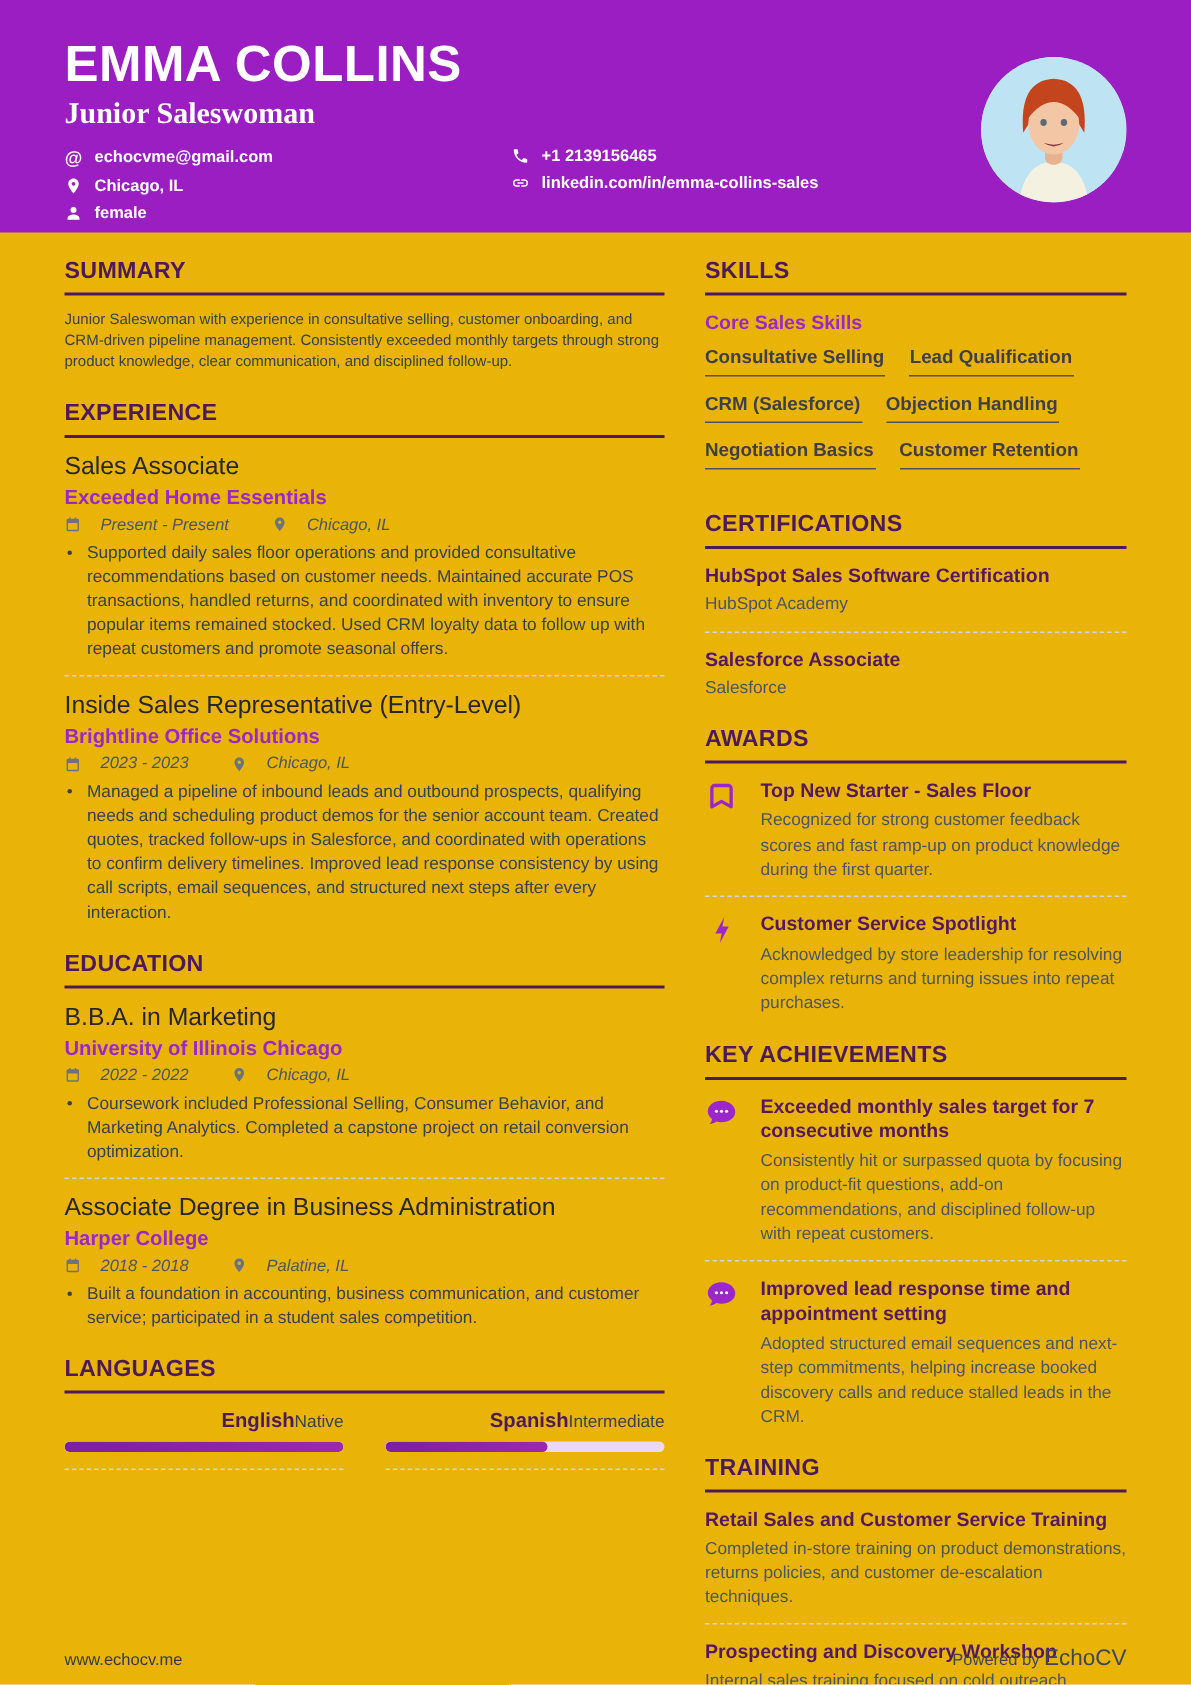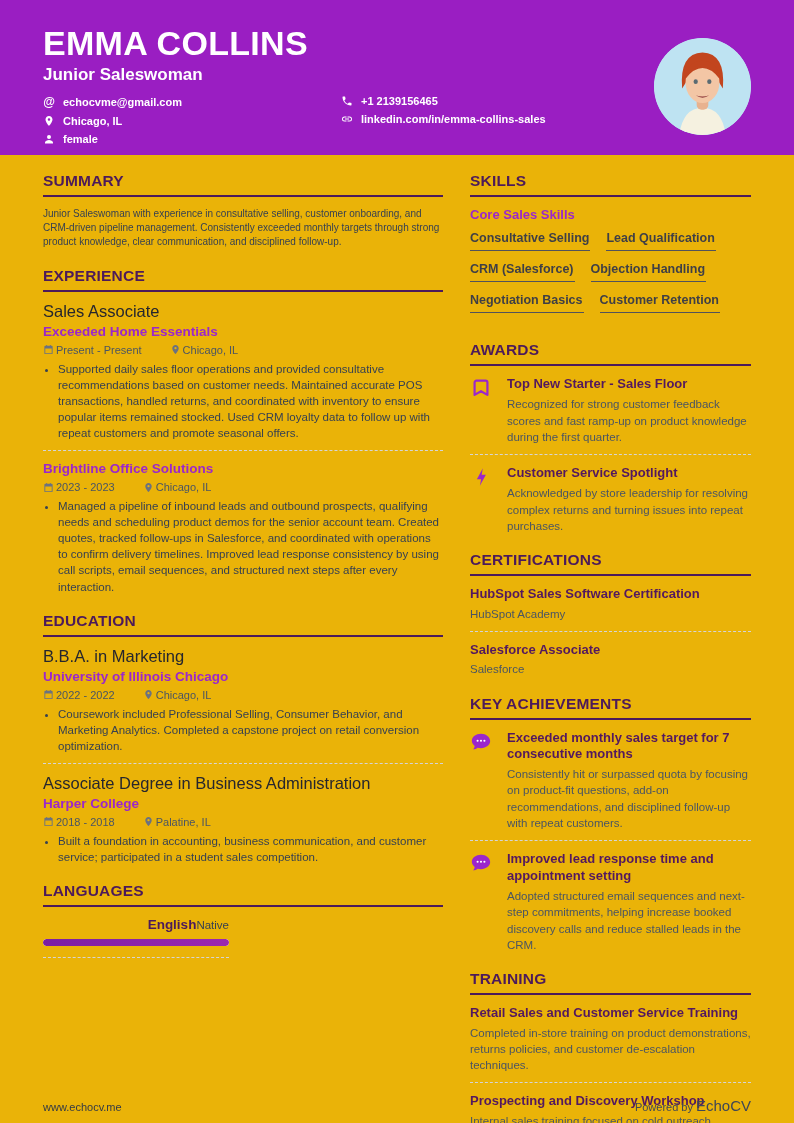--- a/index.html
+++ b/index.html
@@ -8,21 +8,21 @@
     width:794px; height:1123px; margin:0 auto; position:relative;
     background:#eab308; font-family:"Liberation Sans", sans-serif;
     overflow:hidden; color:#374151;
   }
   
   .hdr {
     background:#9A1EC2; height:155px; padding:26px 43px 0 43px;
     display:flex; justify-content:space-between; color:#fff;
   }
   .hdr-name { font-size:34px; font-weight:800; letter-spacing:.3px; line-height:1.05; }
-  .hdr-job  { font-size:17px; font-weight:700; margin:3px 0 10px; }
+  .hdr-job  { font-size:20px; font-weight:700; margin:3px 0 10px;font-family:Liberation Serif, serif; }
   .contacts { display:flex; font-size:11px; font-weight:700; }
   .ccol { display:flex; flex-direction:column; gap:6px; }
   .ccol.c1 { width:298px; }
   .c-item { display:flex; align-items:center; gap:8px; }
   .c-item svg { width:12px; height:12px; fill:#fff; flex:none; }
   .at-glyph { font-size:12px; font-weight:700; width:12px; text-align:center; }
   .avatar {
     width:97px; height:97px; border-radius:50%; overflow:hidden; flex:none;
     margin-top:12px; background:#BEE3F2;
   }
@@ -33,21 +33,21 @@
   h2.sec {
     font-size:15.5px; font-weight:800; color:#4C1A5A; letter-spacing:.2px;
     border-bottom:2.5px solid #4C1A5A; padding-bottom:5px; margin-bottom:10px;
   }
   section { margin-bottom:17px; }
   .body-txt { font-size:10px; line-height:1.42; color:#374151; }
   
   .xp-title { font-size:16.5px; font-weight:500; color:#26262e; margin:3px 0 3px; }
   .xp-co { font-size:13.5px; font-weight:700; color:#9B27CB; margin-bottom:5px; }
   .xp-meta { display:flex; gap:28px; align-items:center; font-size:11px; color:#4b5563; margin-bottom:5px; }
-  .meta-item { display:flex; align-items:center; gap:2px; }
+  .meta-item { display:flex; align-items:center; gap:13px;font-style:italic; }
   .meta-item svg { width:11px; height:11px; fill:#6b7280; flex:none; }
   ul.bullets { padding-left:15px; }
   ul.bullets li { font-size:11.5px; line-height:1.4; color:#374151; }
   .dash { border:none; border-top:1.5px dashed #d4d4d8; margin:9px 0 10px; }
   
   .langs { display:grid; grid-template-columns:1fr 1fr; column-gap:28px; }
   .lang-row { display:flex; justify-content:flex-end; align-items:baseline; margin-bottom:7px; }
   .lang-name { font-size:13.5px; font-weight:700; color:#4C1A5A; }
   .lang-level { font-size:11.5px; color:#374151; }
   .bar { height:7px; border-radius:4px; background:#EBD7F6; overflow:hidden; }
@@ -174,20 +174,21 @@
             </span>
           </div>
           <ul class="bullets">
               <li>Supported daily sales floor operations and provided consultative recommendations based on customer needs. Maintained accurate POS transactions, handled returns, and coordinated with inventory to ensure popular items remained stocked. Used CRM loyalty data to follow up with repeat customers and promote seasonal offers.</li>
             </ul>
         </div>
 
         <hr class="dash">
 
         <div>
+          <div class="xp-title">Inside Sales Representative (Entry-Level)</div>
           <div class="xp-co">Brightline Office Solutions</div>
           <div class="xp-meta">
             <span class="meta-item">
               <svg viewBox="0 0 24 24">
                   <path d="M7 2v2H5a2 2 0 0 0-2 2v14a2 2 0 0 0 2 2h14a2 2 0 0 0 2-2V6a2 2 0 0 0-2-2h-2V2h-2v2H9V2H7zm12 8v10H5V10h14z"></path>
                 </svg>
               <span>2023 - 2023</span>
             </span>
             <span class="meta-item">
               <svg viewBox="0 0 24 24">
@@ -255,20 +256,30 @@
       <section>
         <h2 class="sec">LANGUAGES</h2>
         <div class="langs">
           <div>
             <div class="lang-row">
               <span class="lang-name">English</span>
               <span class="lang-level">Native</span>
             </div>
             <div class="bar">
               <div class="bar-fill" style="width: 100%;"></div>
+            </div>
+            <hr class="lang-div">
+          </div>
+          <div>
+            <div class="lang-row">
+              <span class="lang-name">Spanish</span>
+              <span class="lang-level">Intermediate</span>
+            </div>
+            <div class="bar">
+              <div class="bar-fill" style="width: 58%;"></div>
             </div>
             <hr class="lang-div">
           </div>
         </div>
       </section>
 
     </div>
 
     <div class="col-r">
 
@@ -279,20 +290,33 @@
           <span class="skill">Consultative Selling</span>
           <span class="skill">Lead Qualification</span>
           <span class="skill">CRM (Salesforce)</span>
           <span class="skill">Objection Handling</span>
           <span class="skill">Negotiation Basics</span>
           <span class="skill">Customer Retention</span>
         </div>
       </section>
 
       <section>
+        <h2 class="sec">CERTIFICATIONS</h2>
+        <div>
+          <div class="cert-name">HubSpot Sales Software Certification</div>
+          <div class="cert-issuer">HubSpot Academy</div>
+        </div>
+        <hr class="dash">
+        <div>
+          <div class="cert-name">Salesforce Associate</div>
+          <div class="cert-issuer">Salesforce</div>
+        </div>
+      </section>
+
+      <section>
         <h2 class="sec">AWARDS</h2>
         <div class="aw-row">
           <div class="aw-icon">
             <svg viewBox="0 0 24 24" fill="none" stroke="#9B27CB" stroke-width="2.4" stroke-linejoin="round" stroke-linecap="round">
                 <path d="M7 4h10a2 2 0 0 1 2 2v13.5l-7-4-7 4V6a2 2 0 0 1 2-2z"></path>
               </svg>
           </div>
           <div>
             <div class="aw-title">Top New Starter - Sales Floor</div>
             <div class="aw-desc">Recognized for strong customer feedback scores and fast ramp-up on product knowledge during the first quarter.</div>
@@ -302,33 +326,20 @@
         <div class="aw-row">
           <div class="aw-icon">
             <svg viewBox="0 0 24 24" fill="#9B27CB">
                 <path d="M10.8 21.5l1.3-7H7.5L14 2.5l-1.3 7h4.6l-6.5 12z"></path>
               </svg>
           </div>
           <div>
             <div class="aw-title">Customer Service Spotlight</div>
             <div class="aw-desc">Acknowledged by store leadership for resolving complex returns and turning issues into repeat purchases.</div>
           </div>
-        </div>
-      </section>
-
-      <section>
-        <h2 class="sec">CERTIFICATIONS</h2>
-        <div>
-          <div class="cert-name">HubSpot Sales Software Certification</div>
-          <div class="cert-issuer">HubSpot Academy</div>
-        </div>
-        <hr class="dash">
-        <div>
-          <div class="cert-name">Salesforce Associate</div>
-          <div class="cert-issuer">Salesforce</div>
         </div>
       </section>
 
       <section>
         <h2 class="sec">KEY ACHIEVEMENTS</h2>
         <div class="aw-row">
           <div class="aw-icon">
             <svg viewBox="0 0 24 24">
                 <path d="M12 3C6.5 3 2 6.4 2 10.7c0 2.2 1.2 4.2 3.1 5.6-.1 1.3-.7 2.7-1.9 3.7 2 0 3.8-.8 5-1.8 1.2.3 2.5.5 3.8.5 5.5 0 10-3.4 10-7.7S17.5 3 12 3z" fill="#9B27CB"></path>
                 <circle cx="8.3" cy="10.7" r="1.15" fill="#fff"></circle>

